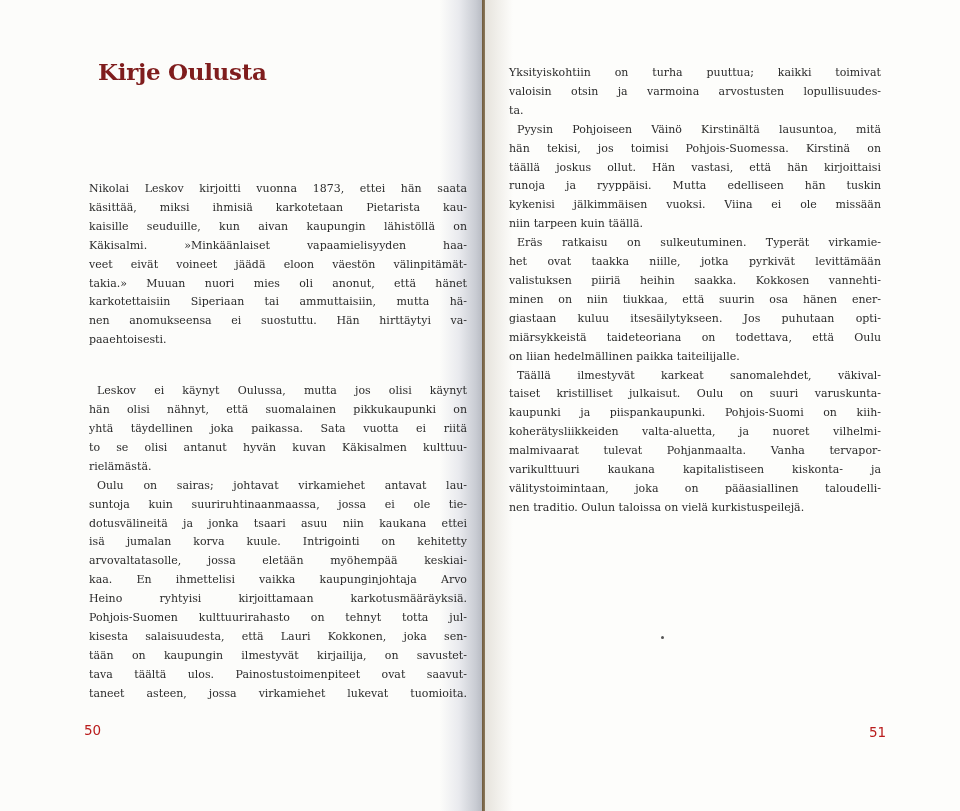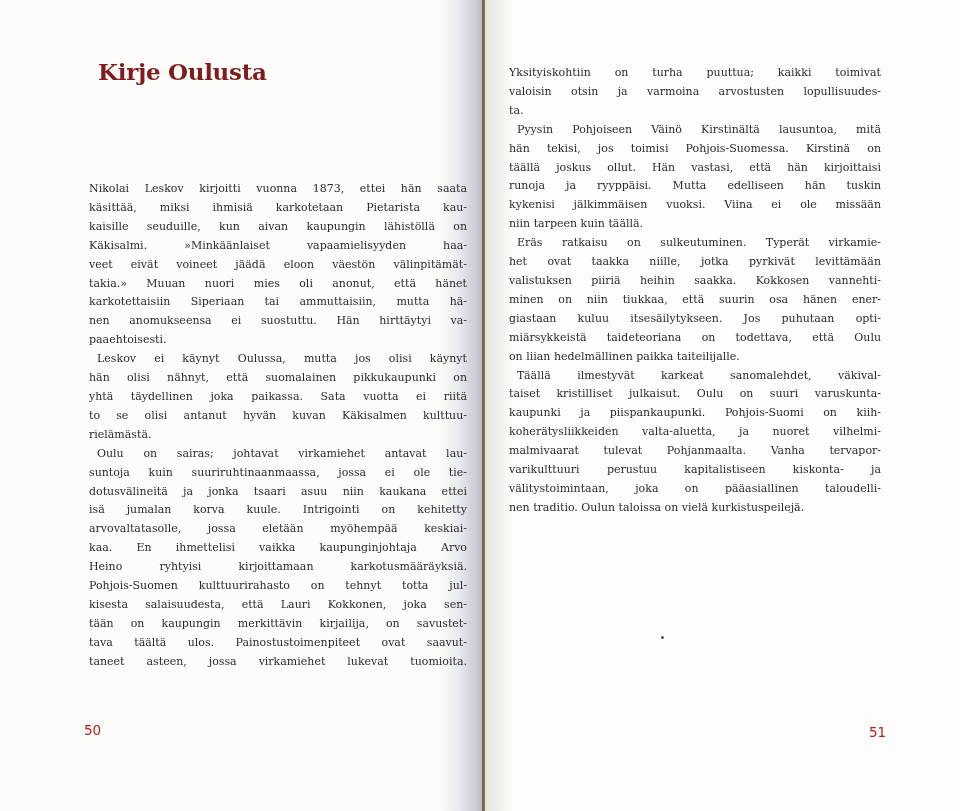--- a/index.html
+++ b/index.html
@@ -60,35 +60,35 @@
 <div class="text left-text">
   <span class="line">Nikolai Leskov kirjoitti vuonna 1873, ettei hän saata</span>
   <span class="line">käsittää, miksi ihmisiä karkotetaan Pietarista kau-</span>
   <span class="line">kaisille seuduille, kun aivan kaupungin lähistöllä on</span>
   <span class="line">Käkisalmi. »Minkäänlaiset vapaamielisyyden haa-</span>
   <span class="line">veet eivät voineet jäädä eloon väestön välinpitämät-</span>
   <span class="line">takia.» Muuan nuori mies oli anonut, että hänet</span>
   <span class="line">karkotettaisiin Siperiaan tai ammuttaisiin, mutta hä-</span>
   <span class="line">nen anomukseensa ei suostuttu. Hän hirttäytyi va-</span>
   <span class="line last">paaehtoisesti.</span>
-  <span class="line" style="padding-left:8px;box-sizing:border-box;">Leskov ei käynyt Oulussa, mutta jos olisi käynyt</span>
+  <span class="line" style="padding-left:8px;box-sizing:border-box;margin-top:32px;">Leskov ei käynyt Oulussa, mutta jos olisi käynyt</span>
   <span class="line">hän olisi nähnyt, että suomalainen pikkukaupunki on</span>
   <span class="line">yhtä täydellinen joka paikassa. Sata vuotta ei riitä</span>
   <span class="line">to se olisi antanut hyvän kuvan Käkisalmen kulttuu-</span>
   <span class="line last">rielämästä.</span>
   <span class="line" style="padding-left:8px;box-sizing:border-box;">Oulu on sairas; johtavat virkamiehet antavat lau-</span>
   <span class="line">suntoja kuin suuriruhtinaanmaassa, jossa ei ole tie-</span>
   <span class="line">dotusvälineitä ja jonka tsaari asuu niin kaukana ettei</span>
   <span class="line">isä jumalan korva kuule. Intrigointi on kehitetty</span>
   <span class="line">arvovaltatasolle, jossa eletään myöhempää keskiai-</span>
   <span class="line">kaa. En ihmettelisi vaikka kaupunginjohtaja Arvo</span>
   <span class="line">Heino ryhtyisi kirjoittamaan karkotusmääräyksiä.</span>
   <span class="line">Pohjois-Suomen kulttuurirahasto on tehnyt totta jul-</span>
   <span class="line">kisesta salaisuudesta, että Lauri Kokkonen, joka sen-</span>
-  <span class="line">tään on kaupungin merkittävin kirjailija, on savustet-</span>
+  <span class="line">tään on kaupungin ilmestyvät kirjailija, on savustet-</span>
   <span class="line">tava täältä ulos. Painostustoimenpiteet ovat saavut-</span>
   <span class="line">taneet asteen, jossa virkamiehet lukevat tuomioita.</span>
 </div>
 
 <div class="page-num num-left">50</div>
 
 <div class="text right-text">
   <span class="line">Yksityiskohtiin on turha puuttua; kaikki toimivat</span>
   <span class="line">valoisin otsin ja varmoina arvostusten lopullisuudes-</span>
   <span class="line last">ta.</span>
@@ -103,20 +103,20 @@
   <span class="line">valistuksen piiriä heihin saakka. Kokkosen vannehti-</span>
   <span class="line">minen on niin tiukkaa, että suurin osa hänen ener-</span>
   <span class="line">giastaan kuluu itsesäilytykseen. Jos puhutaan opti-</span>
   <span class="line">miärsykkeistä taideteoriana on todettava, että Oulu</span>
   <span class="line last">on liian hedelmällinen paikka taiteilijalle.</span>
   <span class="line" style="padding-left:8px;box-sizing:border-box;">Täällä ilmestyvät karkeat sanomalehdet, väkival-</span>
   <span class="line">taiset kristilliset julkaisut. Oulu on suuri varuskunta-</span>
   <span class="line">kaupunki ja piispankaupunki. Pohjois-Suomi on kiih-</span>
   <span class="line">koherätysliikkeiden valta-aluetta, ja nuoret vilhelmi-</span>
   <span class="line">malmivaarat tulevat Pohjanmaalta. Vanha tervapor-</span>
-  <span class="line">varikulttuuri perustuu kapitalistiseen kiskonta- ja</span>
+  <span class="line">varikulttuuri kaukana kapitalistiseen kiskonta- ja</span>
   <span class="line">välitystoimintaan, joka on pääasiallinen taloudelli-</span>
   <span class="line last">nen traditio. Oulun taloissa on vielä kurkistuspeilejä.</span>
 </div>
 
 <div class="page-num num-right">51</div>
 
 <div class="speck" style="left:661px;top:636px;"></div>
 
 </body></html>

